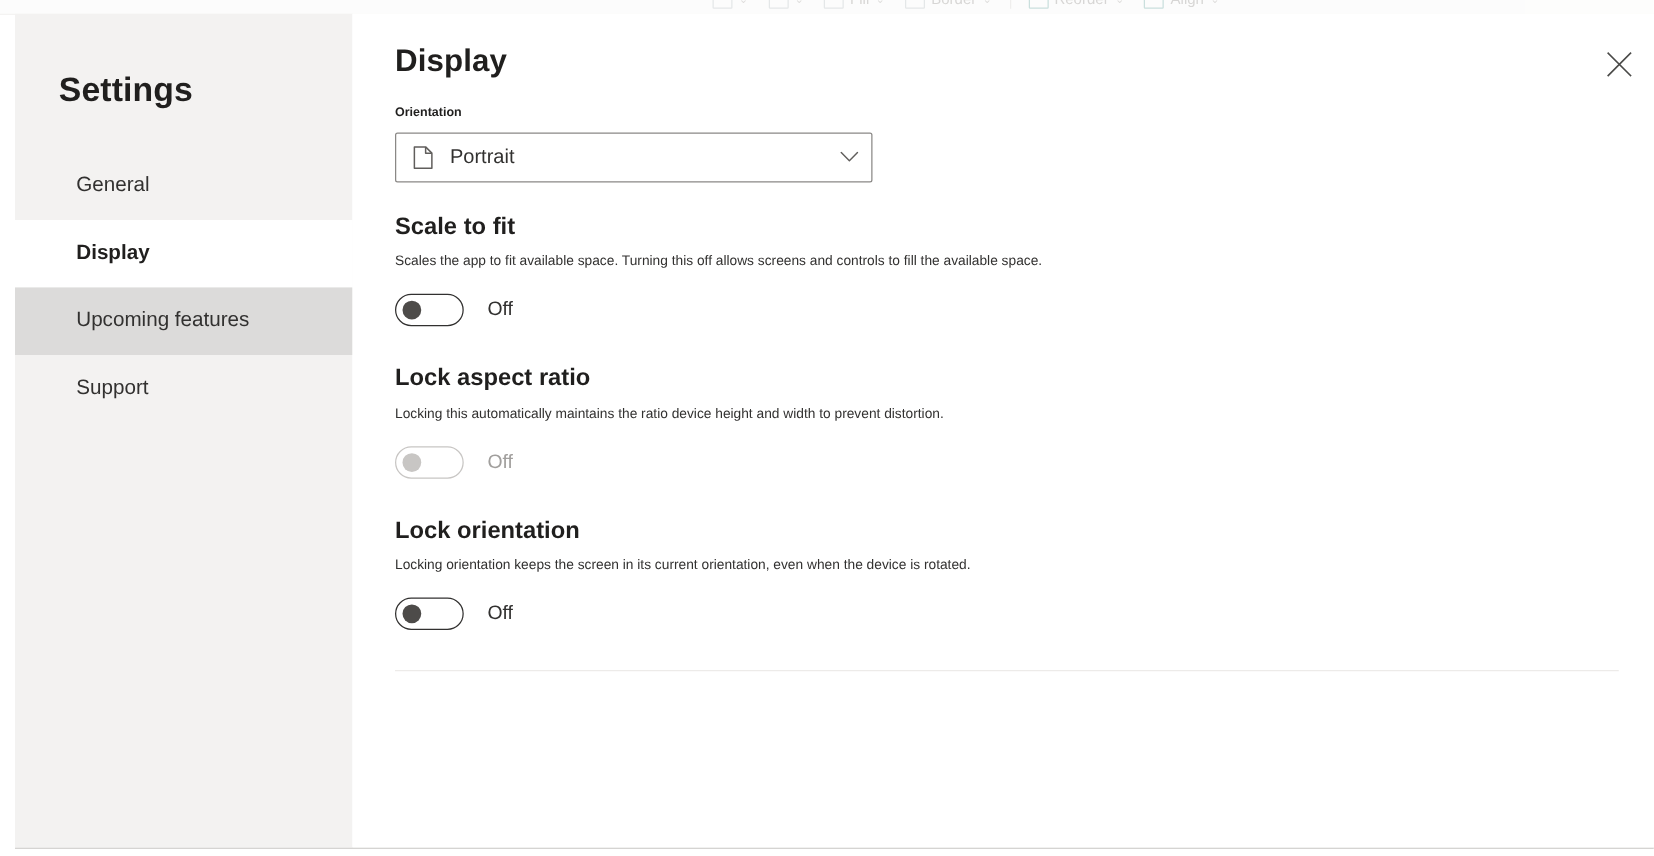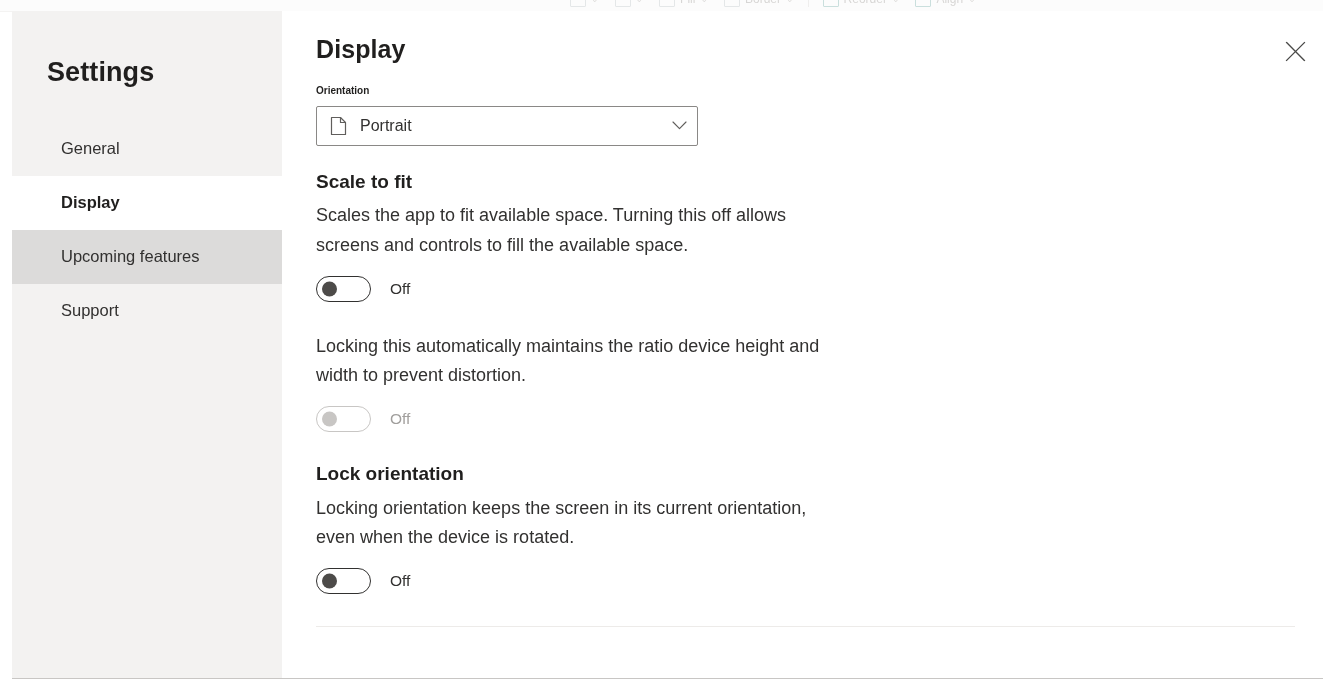--- a/index.html
+++ b/index.html
@@ -207,21 +207,21 @@
   .setting.s2 { margin-top: 30px; }
   .setting.s3 { margin-top: 30px; }
 
   .setting-title {
     font-size: 19px;
     font-weight: 700;
     color: #201f1e;
     line-height: 1.3;
   }
   .setting-desc {
-    font-size: 18px;
+    font-size: 11px;
     color: #323130;
     line-height: 1.62;
     margin-top: 7px;
     max-width: 525px;
   }
 
   .toggle-row {
     display: flex;
     align-items: center;
     margin-top: 16px;
@@ -388,20 +388,21 @@
               <div class="setting-title">Scale to fit</div>
               <div class="setting-desc">Scales the app to fit available space. Turning this off allows screens and controls to fill the available space.</div>
               <div class="toggle-row">
                 <div class="toggle">
                   <div class="thumb"></div>
                 </div>
                 <span class="toggle-label">Off</span>
               </div>
             </div>
             <div class="setting s2">
+              <div class="setting-title">Lock aspect ratio</div>
               <div class="setting-desc">Locking this automatically maintains the ratio device height and width to prevent distortion.</div>
               <div class="toggle-row disabled">
                 <div class="toggle">
                   <div class="thumb"></div>
                 </div>
                 <span class="toggle-label">Off</span>
               </div>
             </div>
             <div class="setting s3">
               <div class="setting-title">Lock orientation</div>

